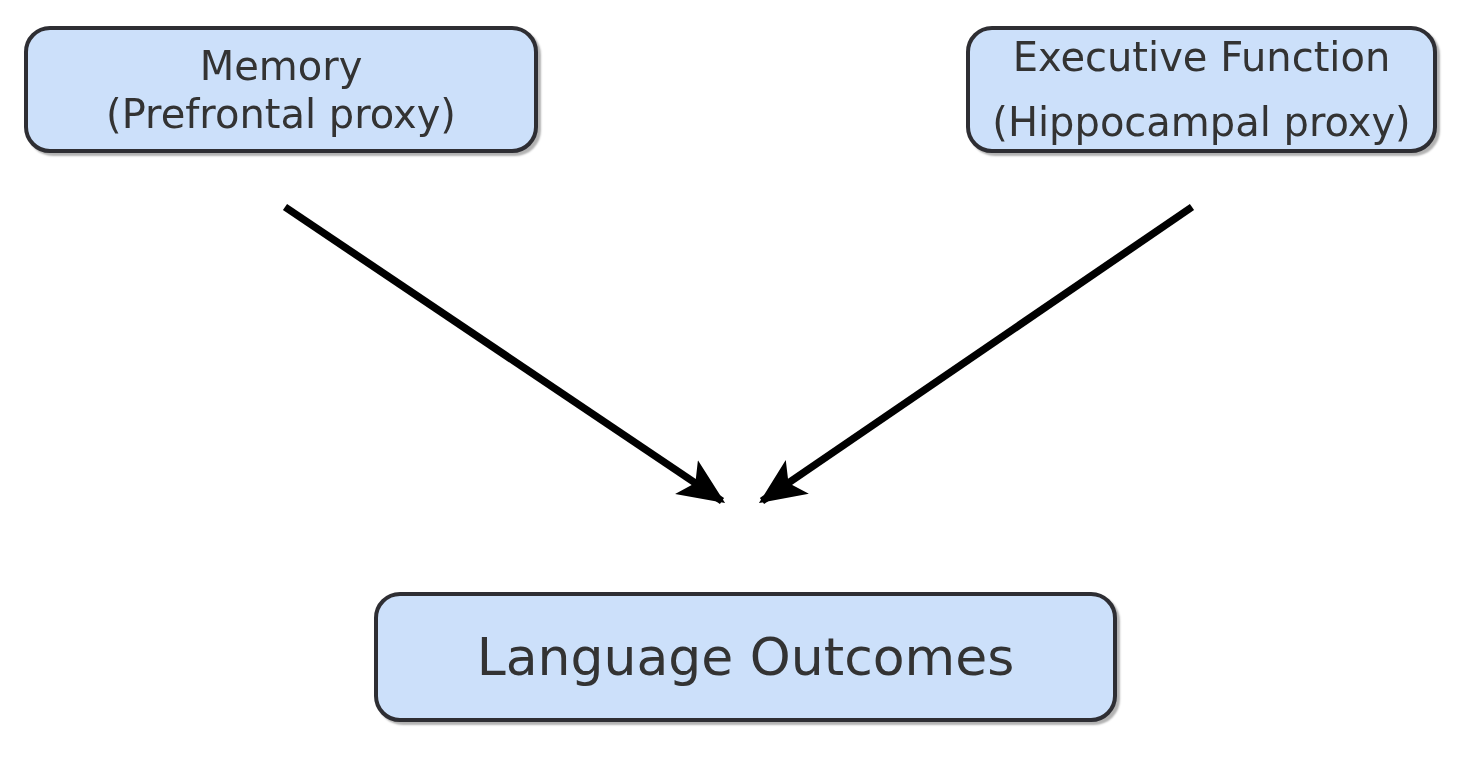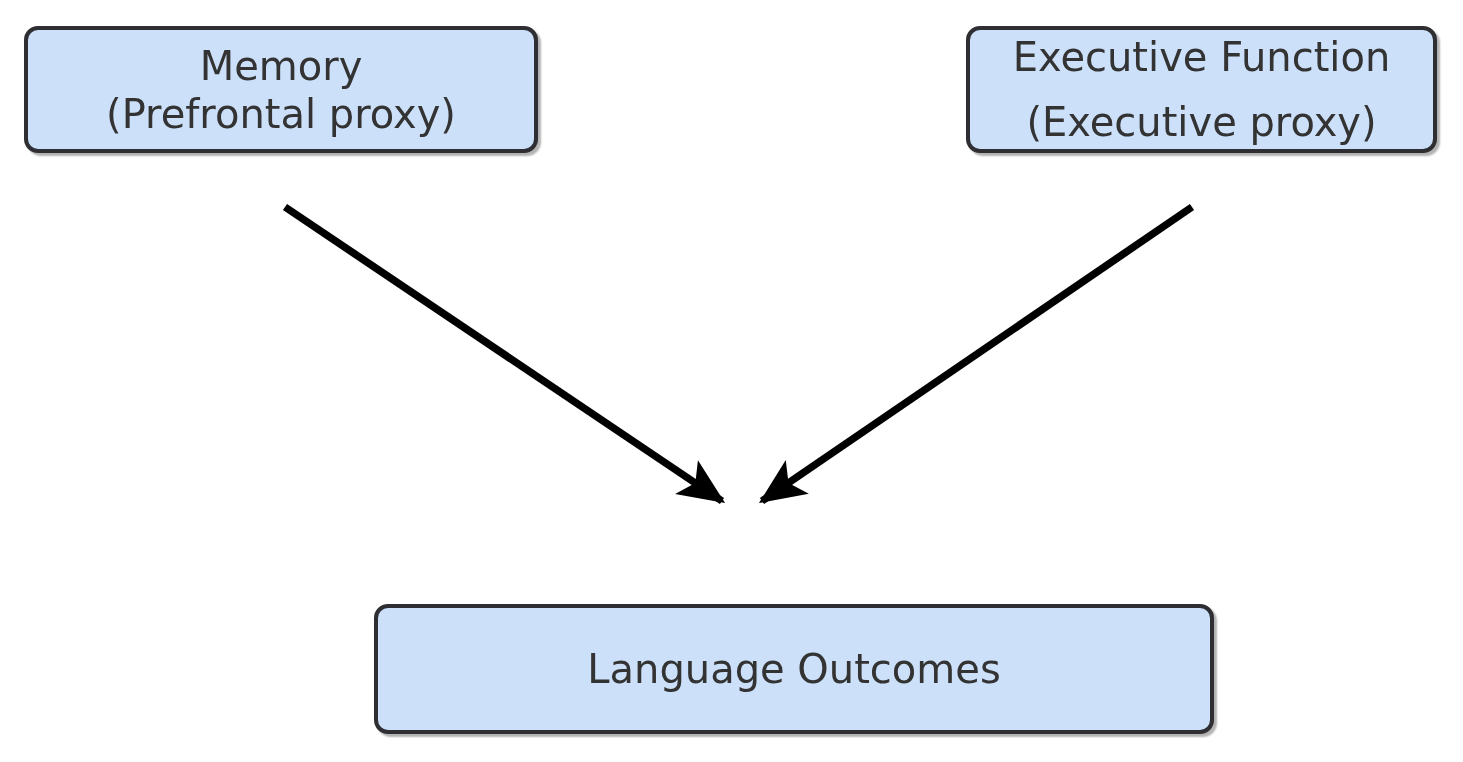--- a/index.html
+++ b/index.html
@@ -24,21 +24,21 @@
     top: 0;
     width: 1463px;
     height: 762px;
     pointer-events: none;
   }
   .node {
     position: absolute;
     box-sizing: border-box;
     background: #cce0fa;
     border: 4px solid #2e2e33;
-    border-radius: 14px;
+    border-radius: 26px;
     display: flex;
     flex-direction: column;
     align-items: center;
     justify-content: center;
     color: #333333;
     text-align: center;
     line-height: 1.20;
     box-shadow: 3px 3px 2px rgba(0,0,0,0.30);
     white-space: nowrap;
   }
@@ -58,24 +58,23 @@
     left: 966px;
     top: 26px;
     width: 471px;
     height: 127px;
     font-size: 40px;
     gap: 17px;
   }
   #node-language {
     left: 374px;
     top: 592px;
-    width: 840px;
+    width: 743px;
     height: 130px;
-    font-size: 40px;
-    margin-top: 12px;
+    font-size: 52px;
   }
 </style>
 </head>
 <body>
 
 <div id="canvas">
 
   <svg id="edge-layer" viewBox="0 0 1463 762">
     <defs>
       <marker id="arrowhead" viewBox="0 0 10 10" refX="9.2" refY="5" markerWidth="6.2" markerHeight="6.2" orient="auto-start-reverse" markerUnits="strokeWidth">
@@ -88,20 +87,20 @@
     <line x1="1192" y1="207" x2="762" y2="501" stroke="#000000" stroke-width="7.5" stroke-linecap="butt" marker-end="url(#arrowhead)"></line>
   </svg>
 
   <div class="node" id="node-memory">
     <span class="line1">Memory</span>
     <span class="line2">(Prefrontal proxy)</span>
   </div>
 
   <div class="node" id="node-executive">
     <span class="line1">Executive Function</span>
-    <span class="line2">(Executive proxy)</span>
+    <span class="line2">(Hippocampal proxy)</span>
   </div>
 
   <div class="node" id="node-language">
     <span class="line1">Language Outcomes</span>
   </div>
 
 </div>
 
 </body></html>

